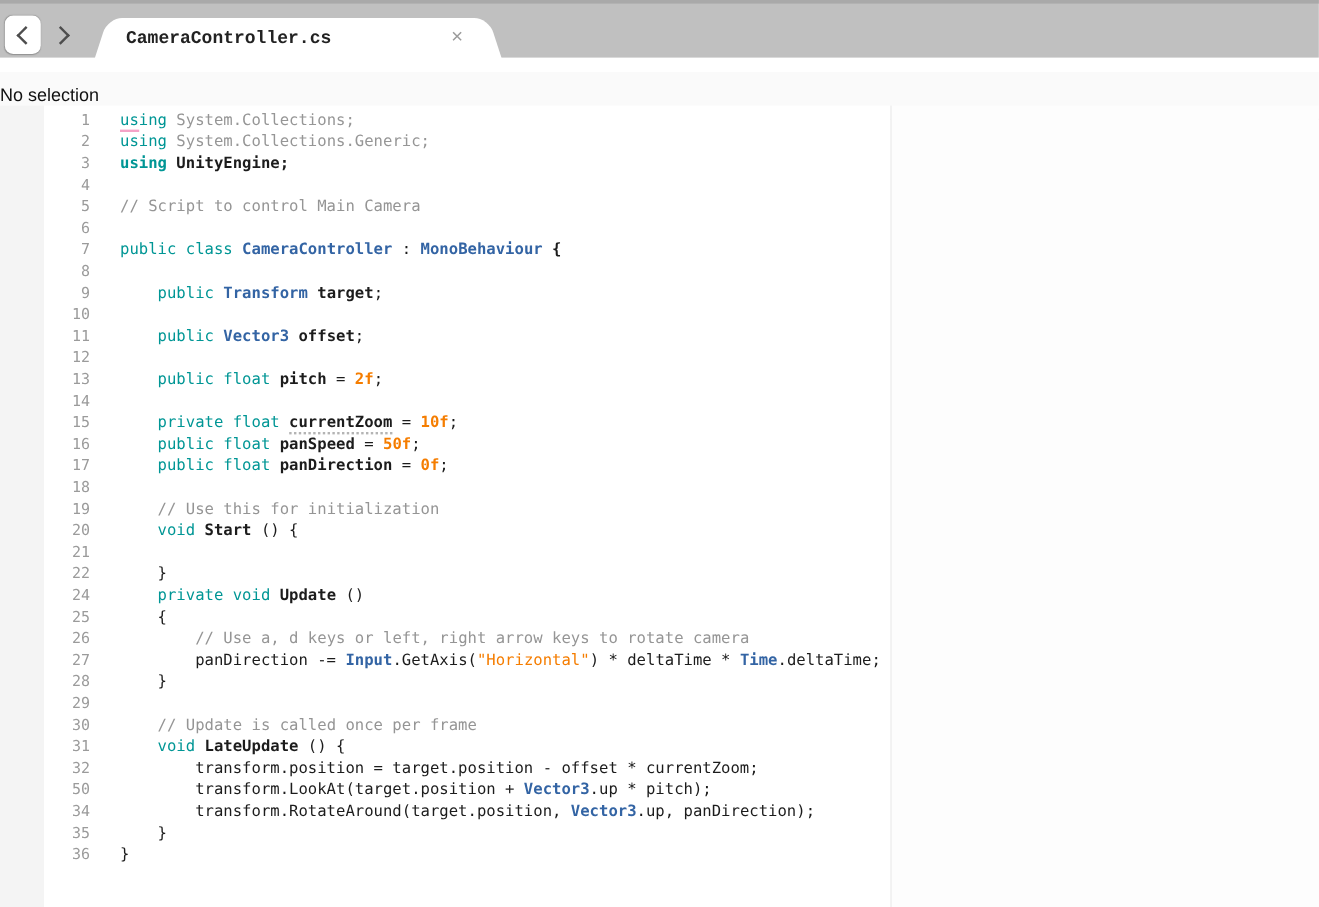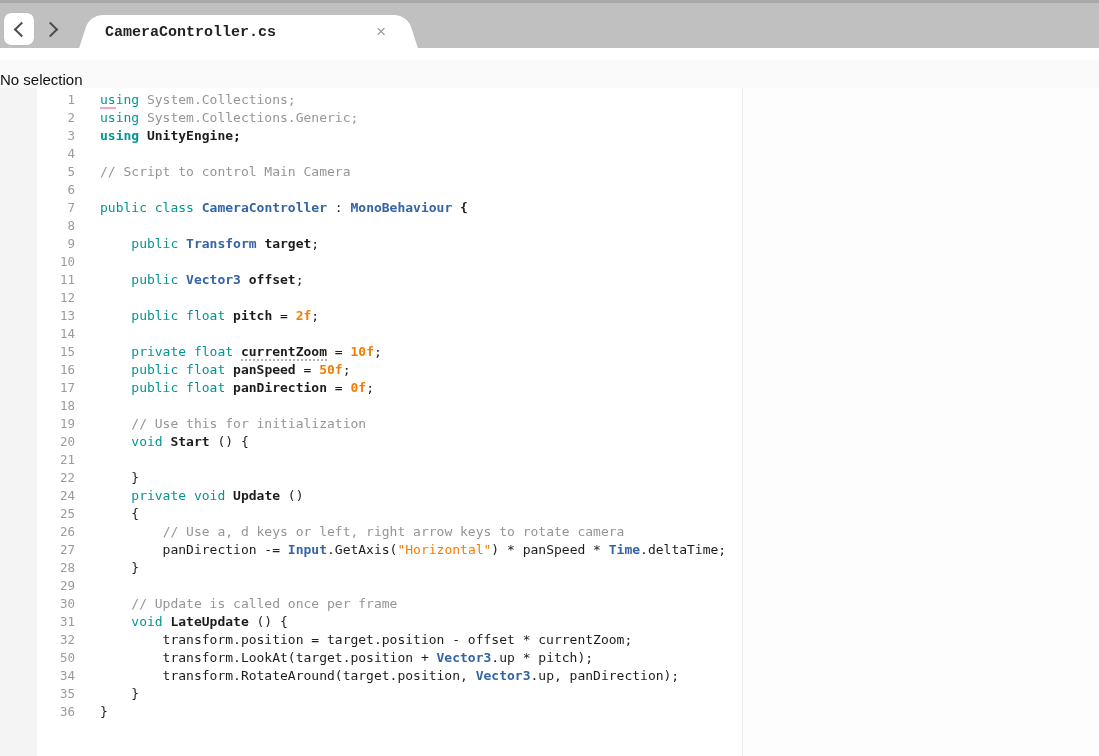--- a/index.html
+++ b/index.html
@@ -177,21 +177,21 @@
       <div class="line"><span class="ln">16</span><span class="codetext"><span class="pl">    </span><span class="kw">public</span><span class="pl"> </span><span class="kw">float</span><span class="pl b"> panSpeed</span><span class="pl"> = </span><span class="num b">50f</span><span class="pl">;</span></span></div>
       <div class="line"><span class="ln">17</span><span class="codetext"><span class="pl">    </span><span class="kw">public</span><span class="pl"> </span><span class="kw">float</span><span class="pl b"> panDirection</span><span class="pl"> = </span><span class="num b">0f</span><span class="pl">;</span></span></div>
       <div class="line"><span class="ln">18</span><span class="codetext"></span></div>
       <div class="line"><span class="ln">19</span><span class="codetext"><span class="pl">    </span><span class="cm">// Use this for initialization</span></span></div>
       <div class="line"><span class="ln">20</span><span class="codetext"><span class="pl">    </span><span class="kw">void</span><span class="pl b"> Start</span><span class="pl"> () {</span></span></div>
       <div class="line"><span class="ln">21</span><span class="codetext"></span></div>
       <div class="line"><span class="ln">22</span><span class="codetext"><span class="pl">    }</span></span></div>
       <div class="line"><span class="ln">24</span><span class="codetext"><span class="pl">    </span><span class="kw">private</span><span class="pl"> </span><span class="kw">void</span><span class="pl b"> Update</span><span class="pl"> ()</span></span></div>
       <div class="line"><span class="ln">25</span><span class="codetext"><span class="pl">    {</span></span></div>
       <div class="line"><span class="ln">26</span><span class="codetext"><span class="pl">        </span><span class="cm">// Use a, d keys or left, right arrow keys to rotate camera</span></span></div>
-      <div class="line"><span class="ln">27</span><span class="codetext"><span class="pl">        panDirection -= </span><span class="ty">Input</span><span class="pl">.GetAxis(</span><span class="str">"Horizontal"</span><span class="pl">) * panSpeed * </span><span class="ty">Time</span><span class="pl">.deltaTime;</span></span></div>
+      <div class="line"><span class="ln">27</span><span class="codetext"><span class="pl">        panDirection -= </span><span class="ty">Input</span><span class="pl">.GetAxis(</span><span class="str">"Horizontal"</span><span class="pl">) * deltaTime * </span><span class="ty">Time</span><span class="pl">.deltaTime;</span></span></div>
       <div class="line"><span class="ln">28</span><span class="codetext"><span class="pl">    }</span></span></div>
       <div class="line"><span class="ln">29</span><span class="codetext"></span></div>
       <div class="line"><span class="ln">30</span><span class="codetext"><span class="pl">    </span><span class="cm">// Update is called once per frame</span></span></div>
       <div class="line"><span class="ln">31</span><span class="codetext"><span class="pl">    </span><span class="kw">void</span><span class="pl b"> LateUpdate</span><span class="pl"> () {</span></span></div>
       <div class="line"><span class="ln">32</span><span class="codetext"><span class="pl">        transform.position = target.position - offset * currentZoom;</span></span></div>
       <div class="line"><span class="ln">50</span><span class="codetext"><span class="pl">        transform.LookAt(target.position + </span><span class="ty">Vector3</span><span class="pl">.up * pitch);</span></span></div>
       <div class="line"><span class="ln">34</span><span class="codetext"><span class="pl">        transform.RotateAround(target.position, </span><span class="ty">Vector3</span><span class="pl">.up, panDirection);</span></span></div>
       <div class="line"><span class="ln">35</span><span class="codetext"><span class="pl">    }</span></span></div>
       <div class="line"><span class="ln">36</span><span class="codetext"><span class="pl">}</span></span></div>
     </div>

